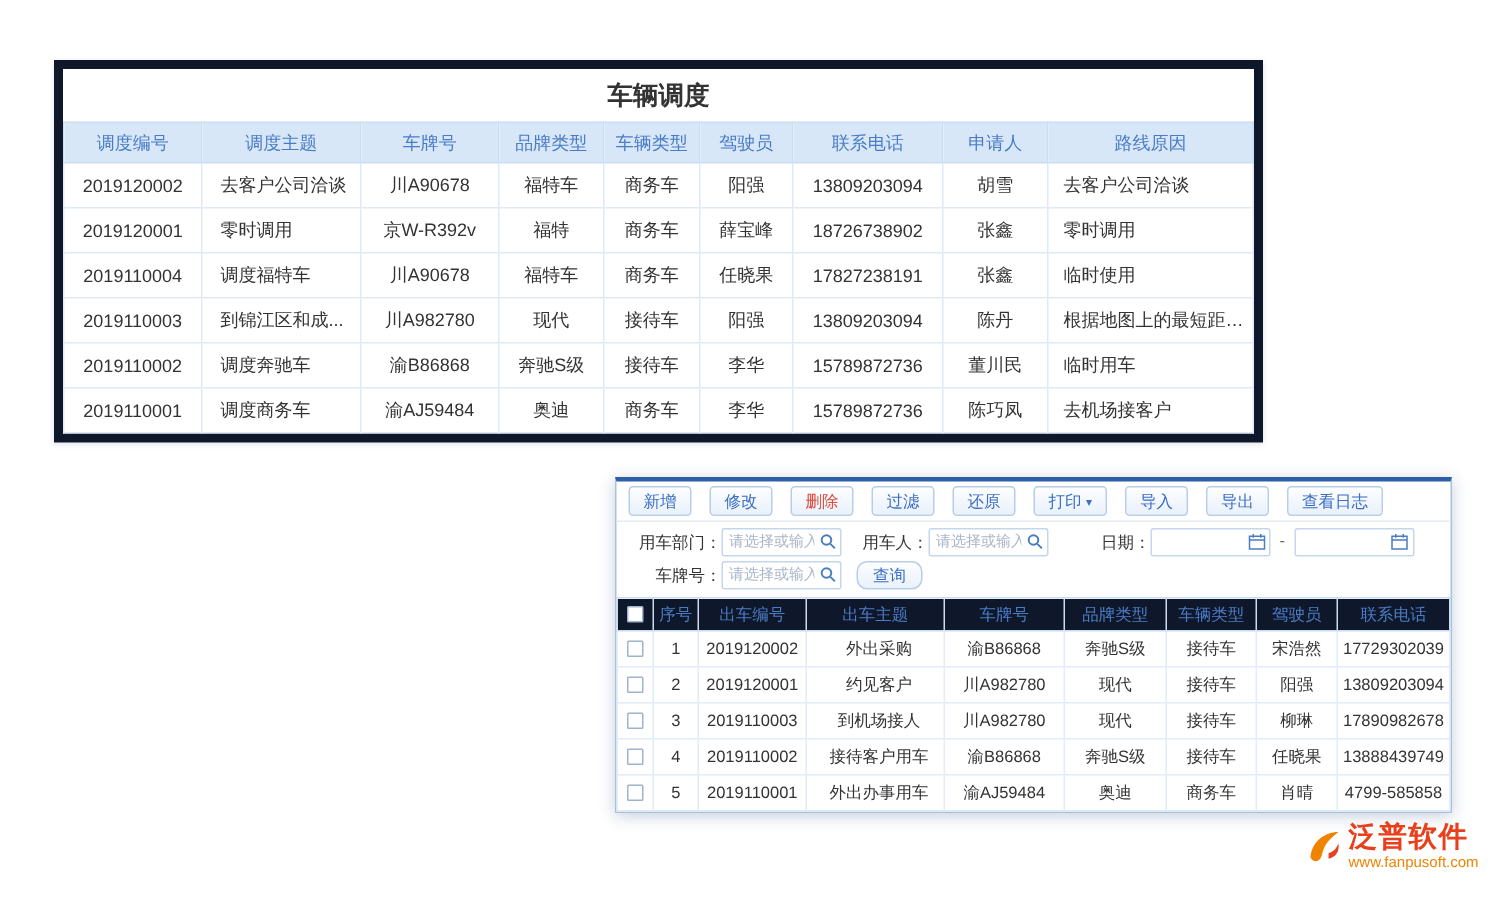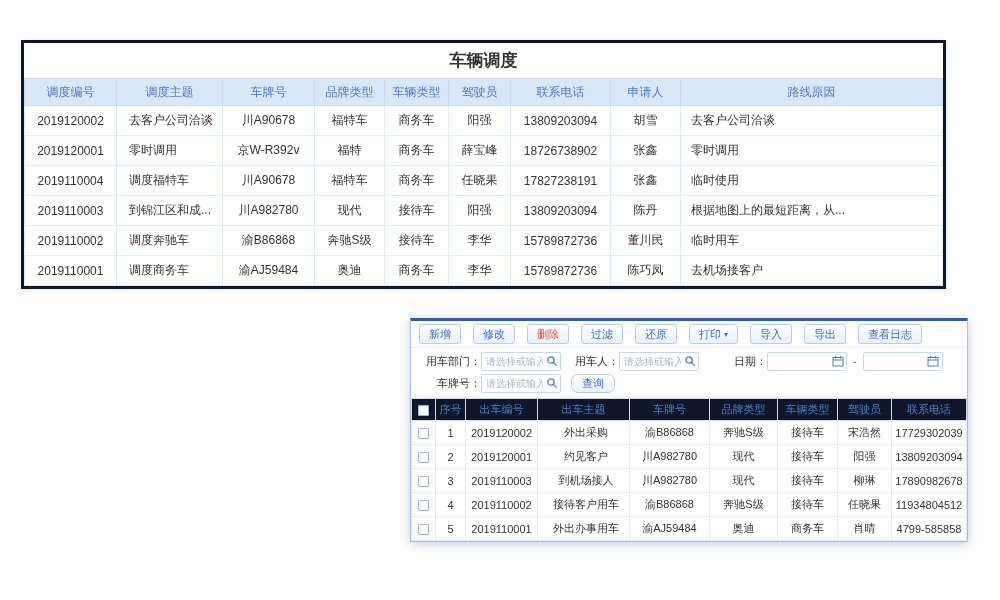--- a/index.html
+++ b/index.html
@@ -1,22 +1,22 @@
 <!DOCTYPE html>
 <html><head>
 <meta charset="utf-8">
 <style>
   *{margin:0;padding:0;box-sizing:border-box}
   html,body{width:1000px;height:600px}
   body{background:#fff;font-family:"Liberation Sans","DejaVu Sans",sans-serif;position:relative;overflow:hidden}
   .stage{position:absolute;inset:0;background:#fff}
 
   
-  .dispatch-panel{position:absolute;left:21px;top:40px;width:925px;background:#fff;
-    border:3px solid #0f172a;box-shadow:0 1px 4px rgba(60,90,140,.18)}
+  .dispatch-panel{position:absolute;left:36px;top:40px;width:806px;background:#fff;
+    border:6px solid #0f172a;box-shadow:0 1px 4px rgba(60,90,140,.18)}
   .panel-title{height:35px;line-height:35px;text-align:center;font-size:17px;font-weight:bold;color:#333}
   table{border-collapse:collapse;width:100%;table-layout:fixed}
   th,td{white-space:nowrap;overflow:hidden;text-overflow:ellipsis}
   #dispatch-table th{background:#d8e7f8;color:#4a7cc5;font-weight:normal;font-size:12px;height:27px;
     border:1px solid #c9dcf2;text-align:center}
   #dispatch-table td{height:30px;font-size:12px;color:#333;text-align:center;border:1px solid #dfeaf7;padding:0 4px}
   #dispatch-table th:nth-child(1){width:92px}
   #dispatch-table th:nth-child(2){width:106px}
   #dispatch-table th:nth-child(3){width:92px}
   #dispatch-table th:nth-child(4){width:70px}
@@ -301,31 +301,43 @@
           </tr>
           <tr>
             <td><span class="checkbox"></span></td>
             <td class="col-num">4</td>
             <td class="col-id">2019110002</td>
             <td class="col-subject">接待客户用车</td>
             <td class="col-plate">渝B86868</td>
             <td class="col-brand">奔驰S级</td>
             <td class="col-type">接待车</td>
             <td class="col-driver">任晓果</td>
-            <td class="col-phone">11934804512</td>
+            <td class="col-phone">13888439749</td>
           </tr>
           <tr>
             <td><span class="checkbox"></span></td>
             <td class="col-num">5</td>
             <td class="col-id">2019110001</td>
             <td class="col-subject">外出办事用车</td>
             <td class="col-plate">渝AJ59484</td>
             <td class="col-brand">奥迪</td>
             <td class="col-type">商务车</td>
             <td class="col-driver">肖晴</td>
             <td class="col-phone">4799-585858</td>
           </tr>
         </tbody>
     </table>
   </section>
 
+  <div class="logo">
+    <span class="logo-icon">
+      <svg width="28" height="28" viewBox="0 0 30 30">
+        <path d="M6 22 C7 11 16 4 26 4 C20 9 16 12 14 21 C12 26 8 26 6 22 Z" fill="#f08300"></path>
+        <path d="M19 19 c4-1 6-4 7-7 1 6-2 10-7 11 z" fill="#e8401c"></path>
+      </svg>
+    </span>
+    <span>
+      <span class="logo-name" style="display:block">泛普软件</span>
+      <span class="logo-site" style="display:block">www.fanpusoft.com</span>
+    </span>
+  </div>
 
 </div>
 
 </body></html>

